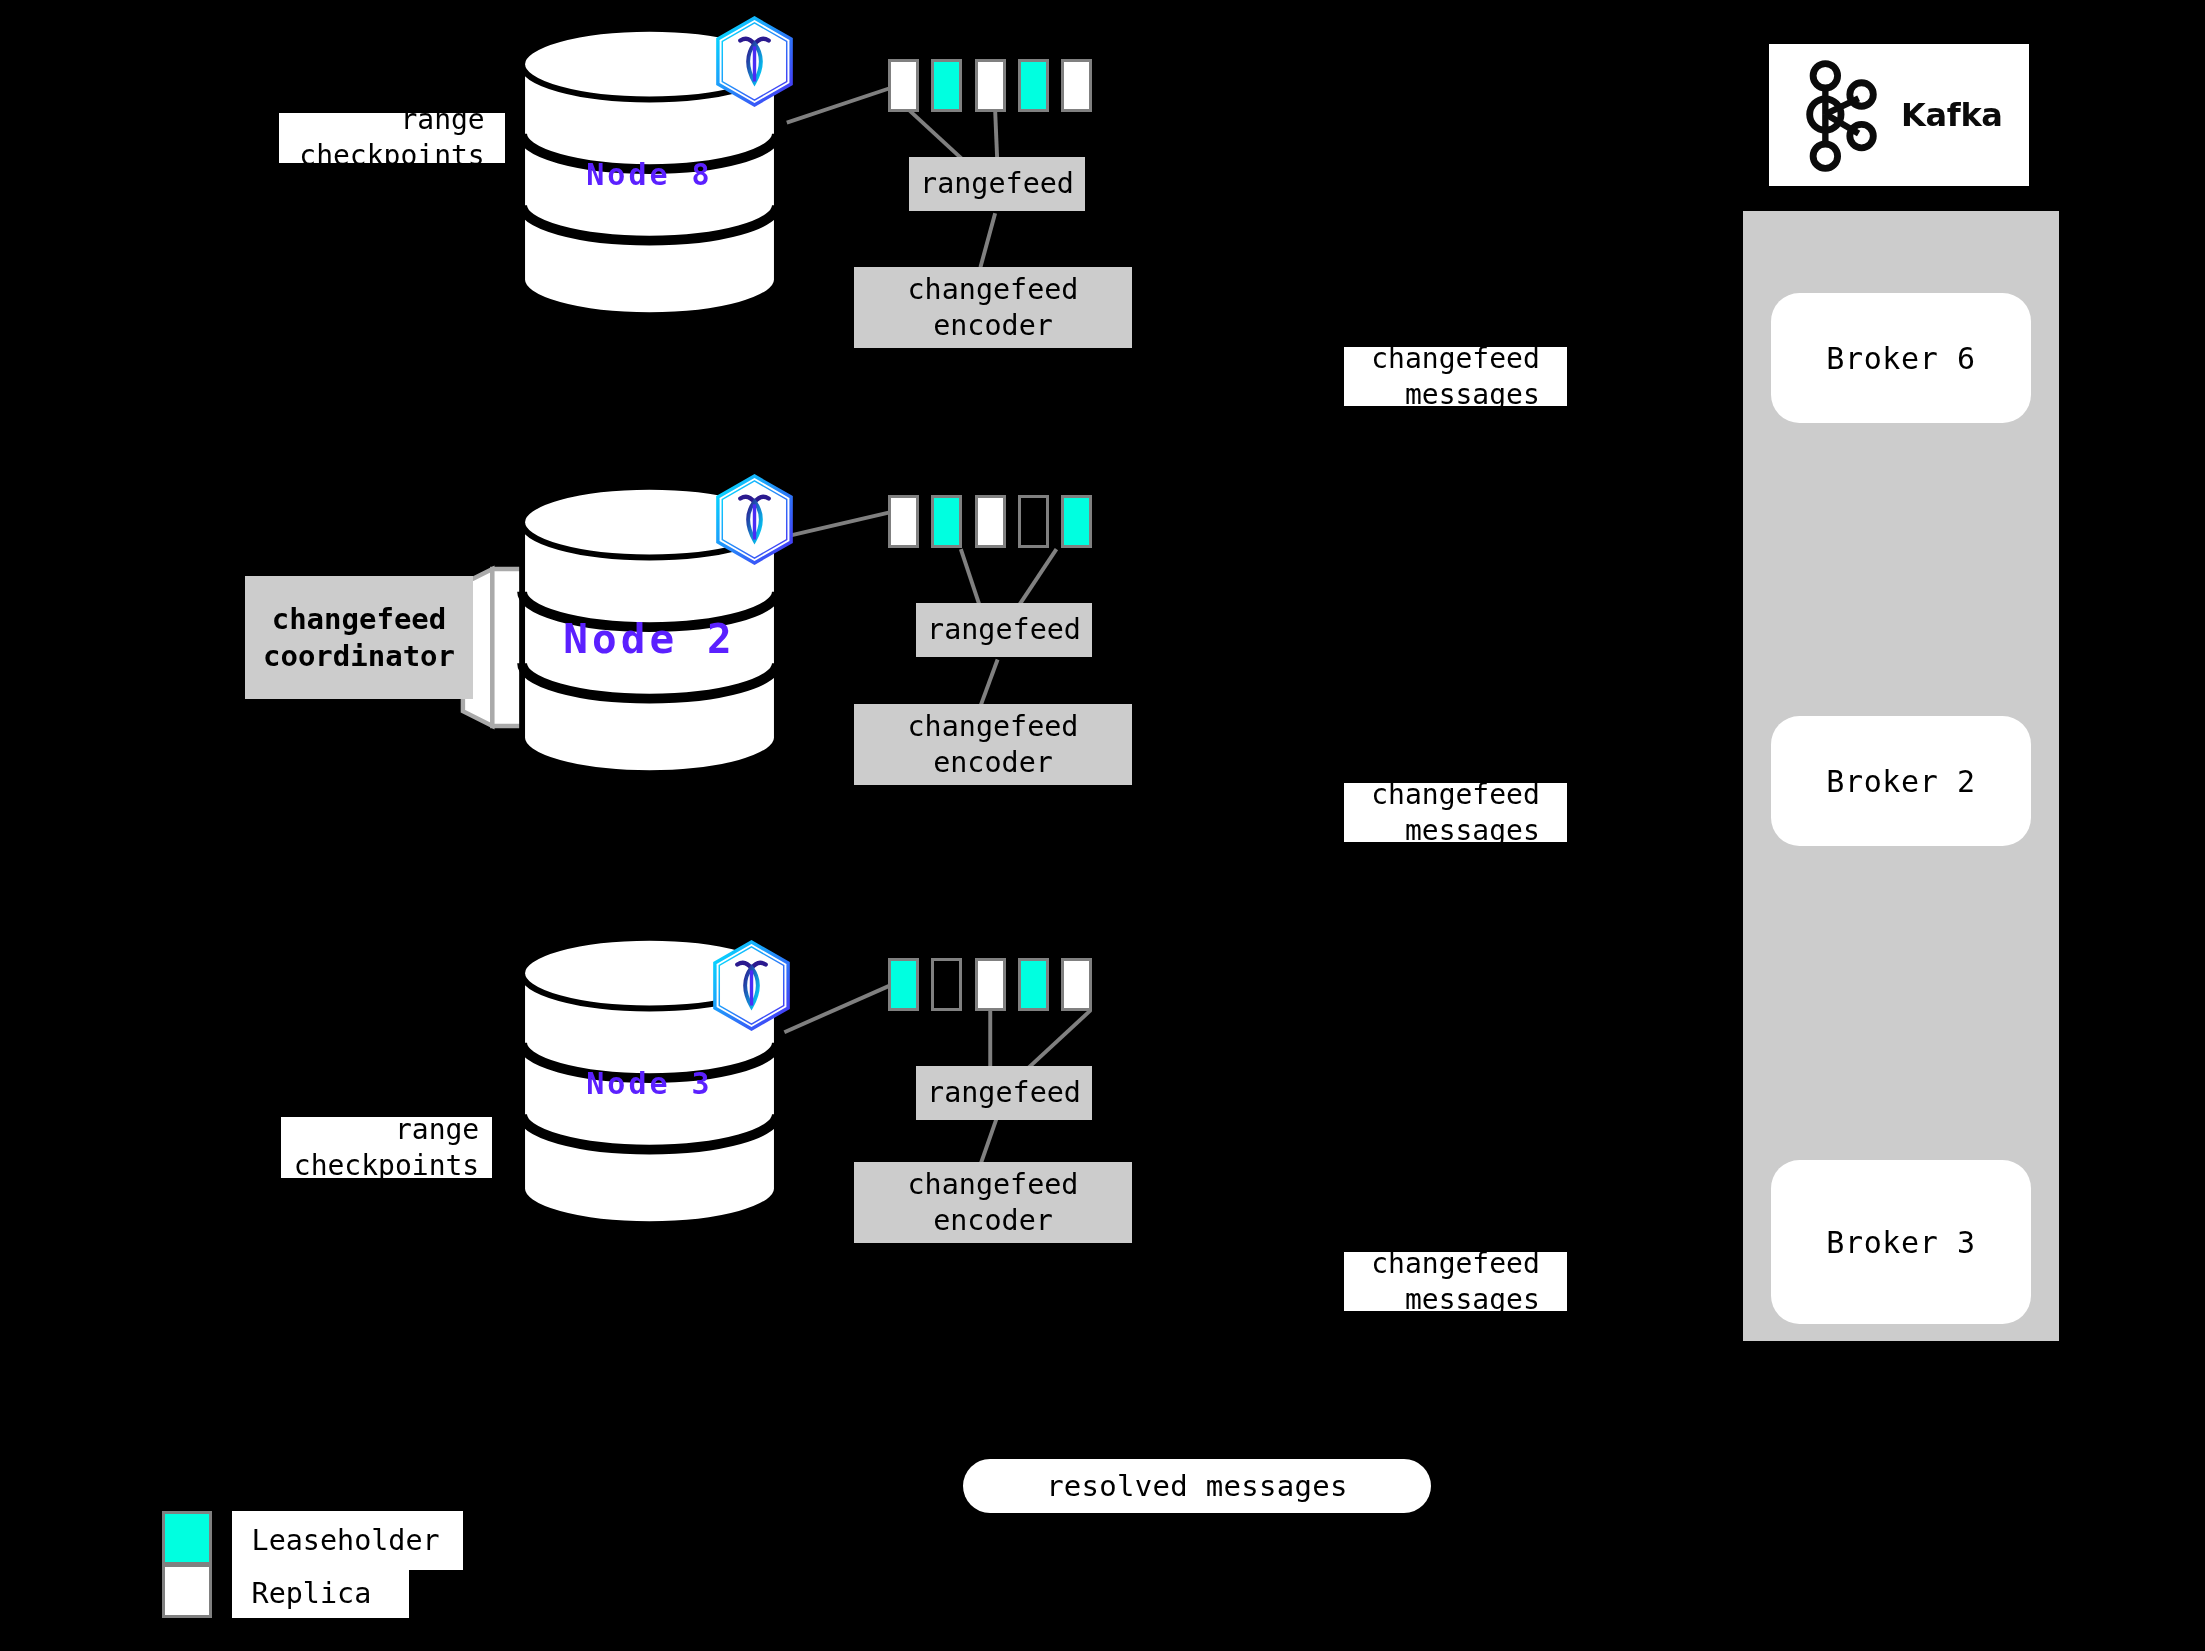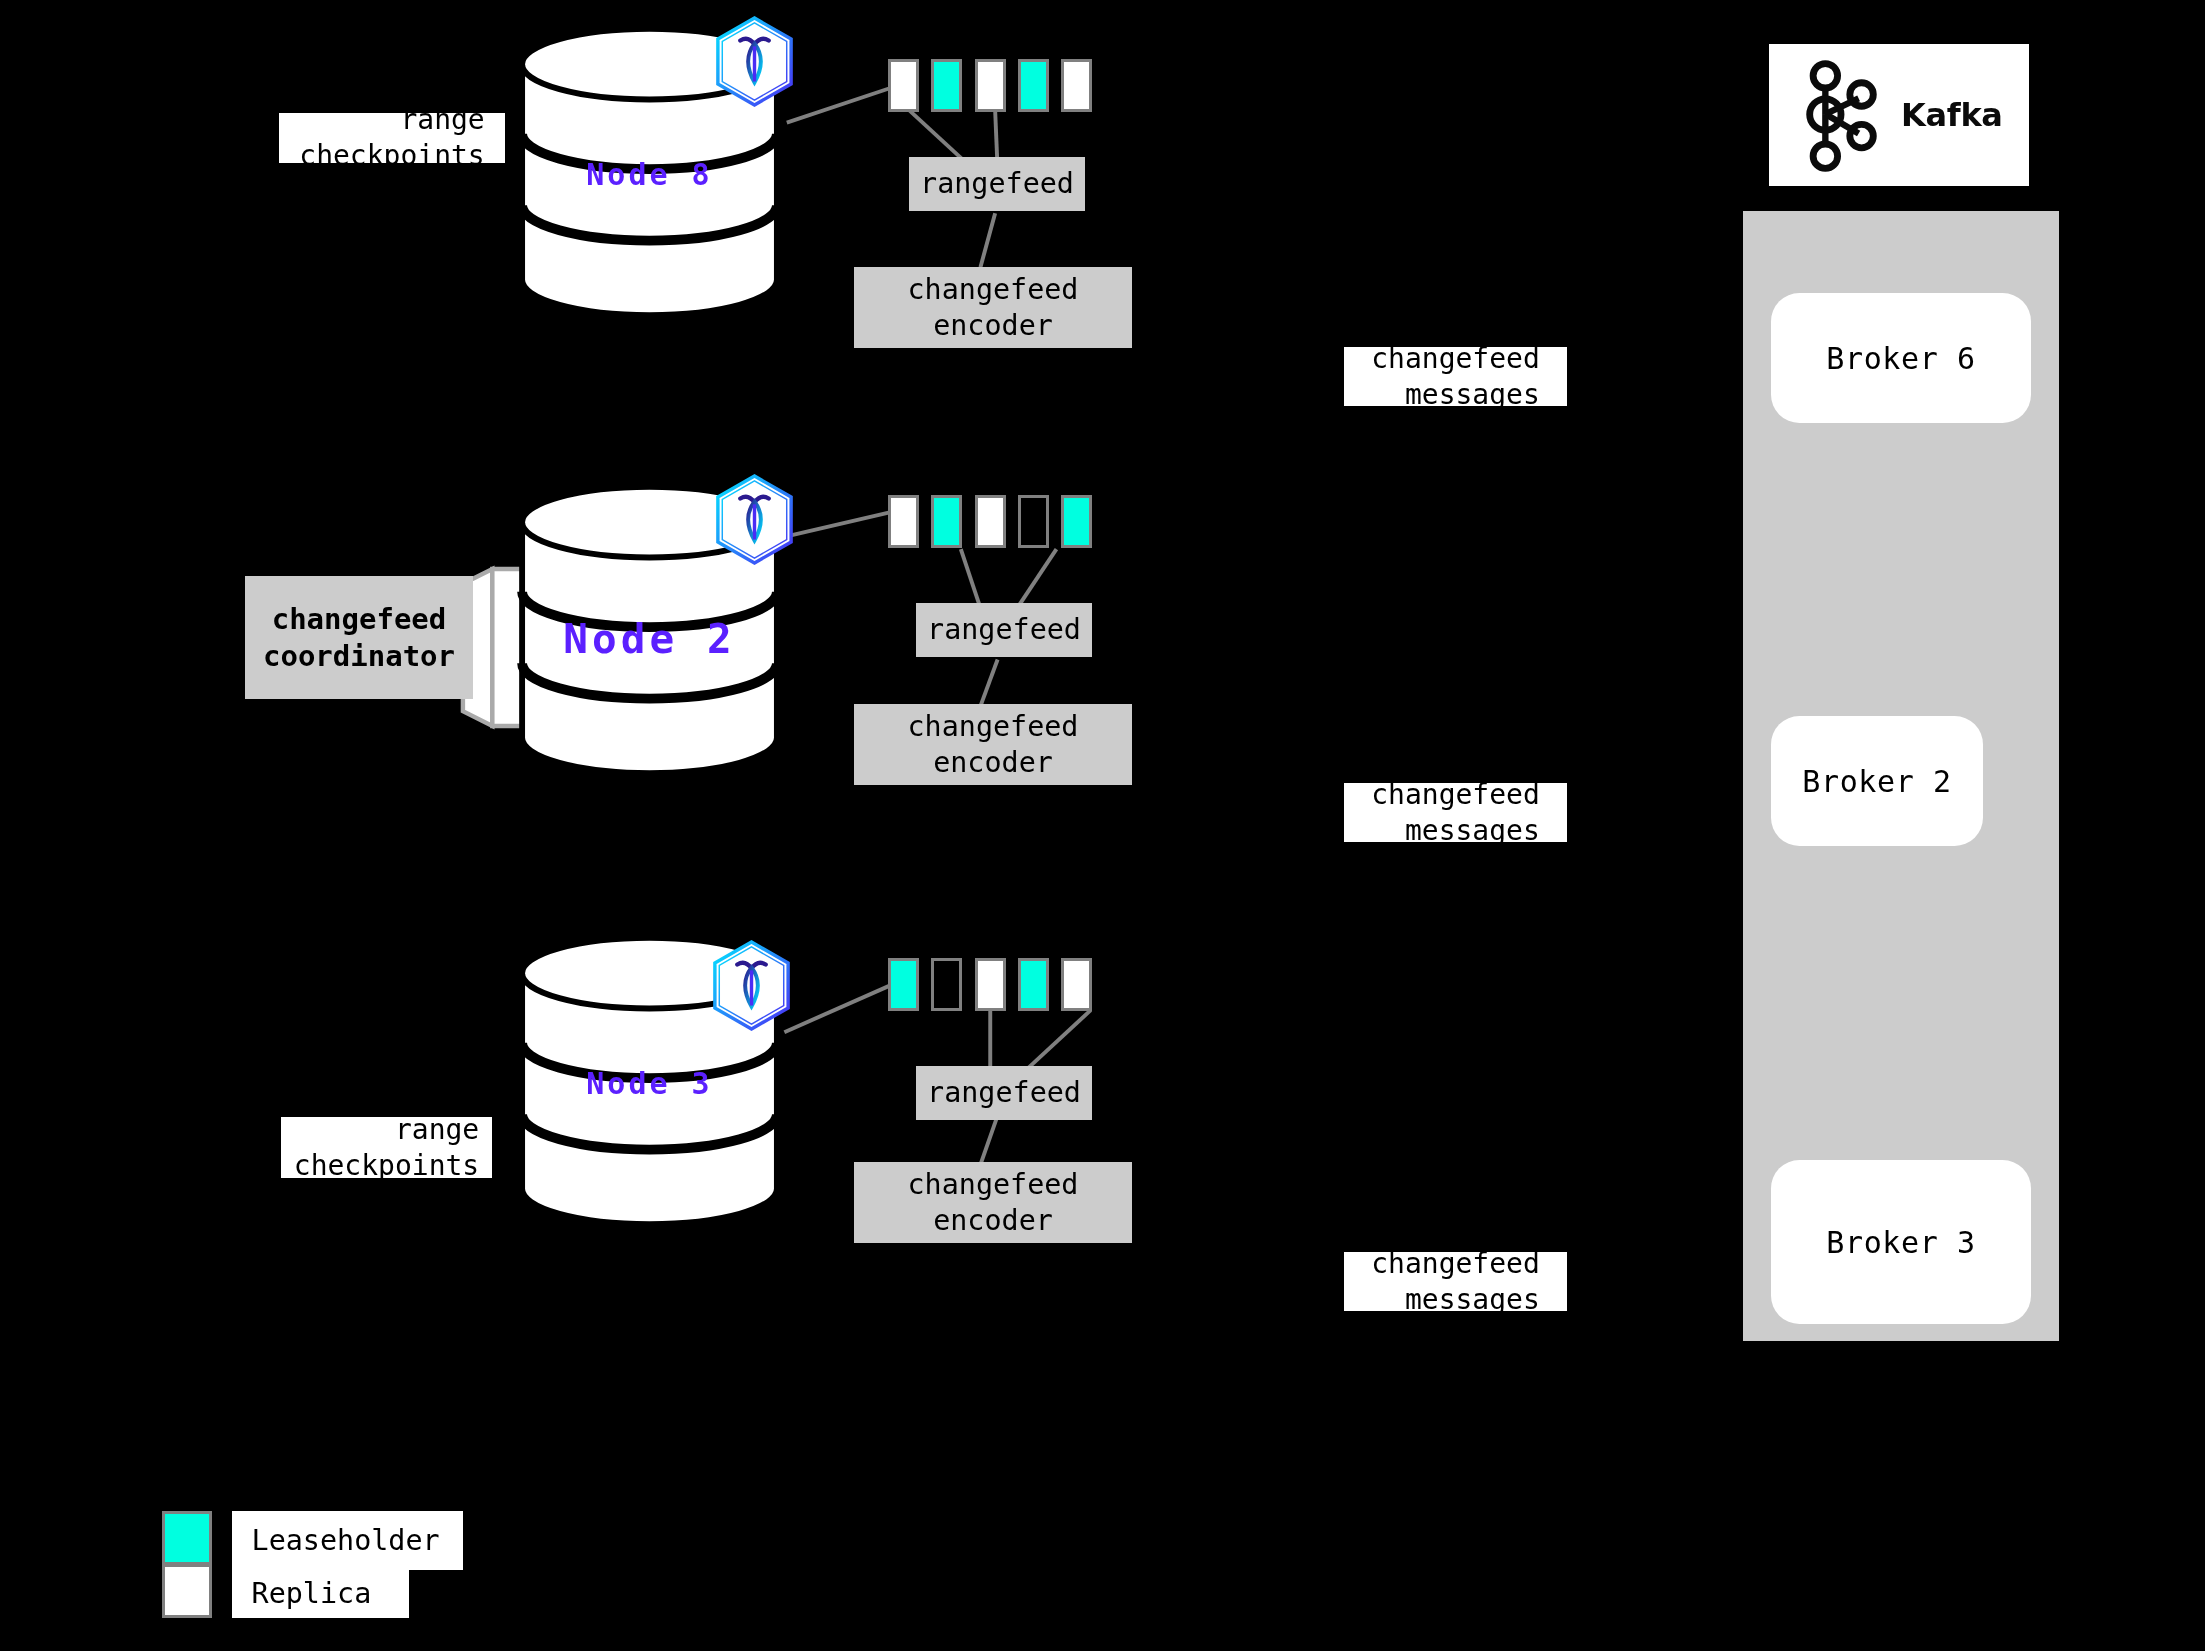--- a/index.html
+++ b/index.html
@@ -271,40 +271,41 @@
   <div class="graybox abs" style="left:854px;top:1162px;width:278px;height:81px;font-size:28.4px;">changefeed
 encoder</div>
 
   <div class="labelbox abs" style="left:1344px;top:347px;width:223px;height:59px;font-size:28px;">changefeed
 messages</div>
   <div class="labelbox abs" style="left:1344px;top:783px;width:223px;height:59px;font-size:28px;">changefeed
 messages</div>
   <div class="labelbox abs" style="left:1344px;top:1252px;width:223px;height:59px;font-size:28px;">changefeed
 messages</div>
 
+  <div class="pill abs" style="left:963px;top:1459px;width:468px;height:54px;font-size:29px;">resolved messages</div>
 
   <div class="kafka-logo-box abs" style="left:1769px;top:44px;width:260px;height:142px;">
     <svg width="93" height="113" viewBox="0 0 190 230">
       <line x1="62" y1="52" x2="62" y2="112" stroke="#0b0b0b" stroke-width="13"></line>
       <line x1="62" y1="112" x2="130" y2="80" stroke="#0b0b0b" stroke-width="13"></line>
       <line x1="62" y1="112" x2="130" y2="152" stroke="#0b0b0b" stroke-width="13"></line>
       <line x1="62" y1="112" x2="62" y2="180" stroke="#0b0b0b" stroke-width="13"></line>
       <circle cx="62" cy="34" r="25" fill="none" stroke="#0b0b0b" stroke-width="14"></circle>
       <circle cx="62" cy="113" r="32" fill="none" stroke="#0b0b0b" stroke-width="14"></circle>
       <circle cx="62" cy="198" r="25" fill="none" stroke="#0b0b0b" stroke-width="14"></circle>
       <circle cx="136" cy="72" r="24" fill="none" stroke="#0b0b0b" stroke-width="14"></circle>
       <circle cx="136" cy="157" r="24" fill="none" stroke="#0b0b0b" stroke-width="14"></circle>
     </svg>
     <span class="kafka-word">Kafka</span>
   </div>
 
   <div class="kafka-panel abs" style="left:1743px;top:211px;width:316px;height:1130px;"></div>
 
   <div class="broker abs" style="left:1771px;top:293px;width:260px;height:130px;font-size:30px;">Broker 6</div>
-  <div class="broker abs" style="left:1771px;top:716px;width:212px;height:130px;font-size:30px;">Broker 2</div>
+  <div class="broker abs" style="left:1771px;top:716px;width:260px;height:130px;font-size:30px;">Broker 2</div>
   <div class="broker abs" style="left:1771px;top:1160px;width:260px;height:164px;font-size:30px;">Broker 3</div>
 
   <div class="abs" style="left:118px;top:1508px;width:343px;height:118px;margin-left:44px;">
     <div class="legend-swatch" style="left:0px;top:2.5px;width:50px;height:54px;background:#00ffe0;"></div>
     <div class="legend-swatch" style="left:0px;top:56px;width:50px;height:54px;background:#ffffff;"></div>
     <div class="legend-text" style="left:70px;top:2.5px;width:211px;height:59px;font-size:28.4px;">Leaseholder</div>
     <div class="legend-text" style="left:70px;top:61px;width:157px;height:49px;font-size:28.4px;">Replica</div>
   </div>
 
 </div>

